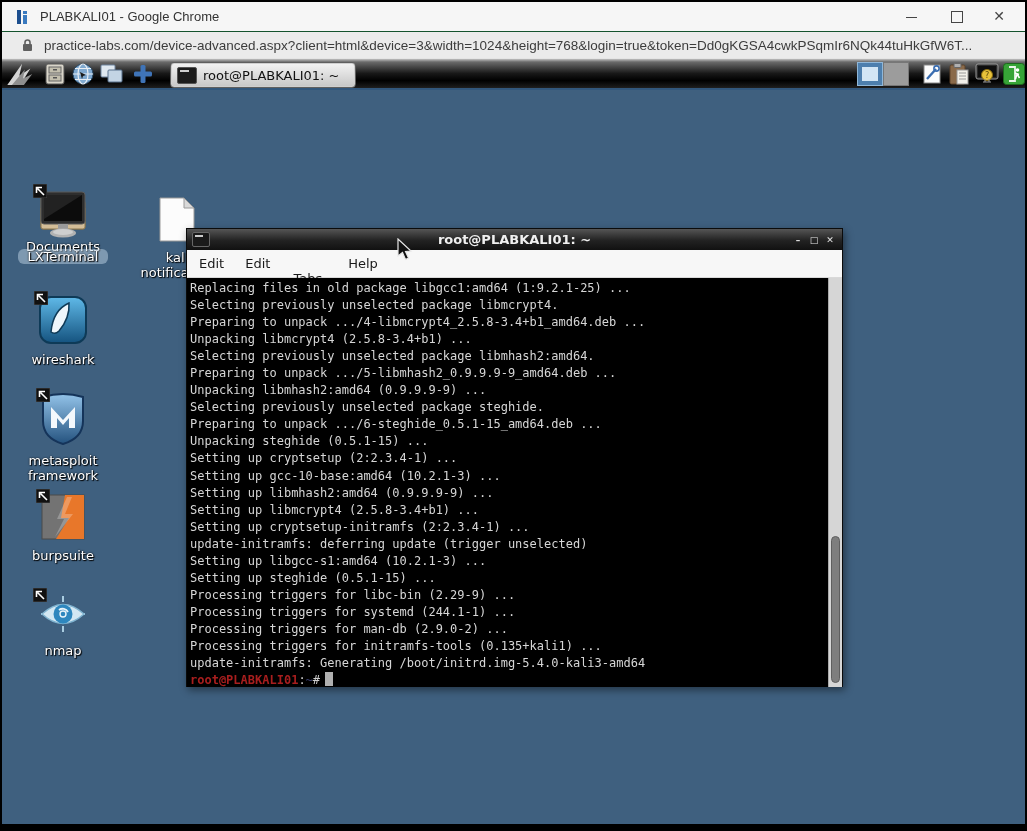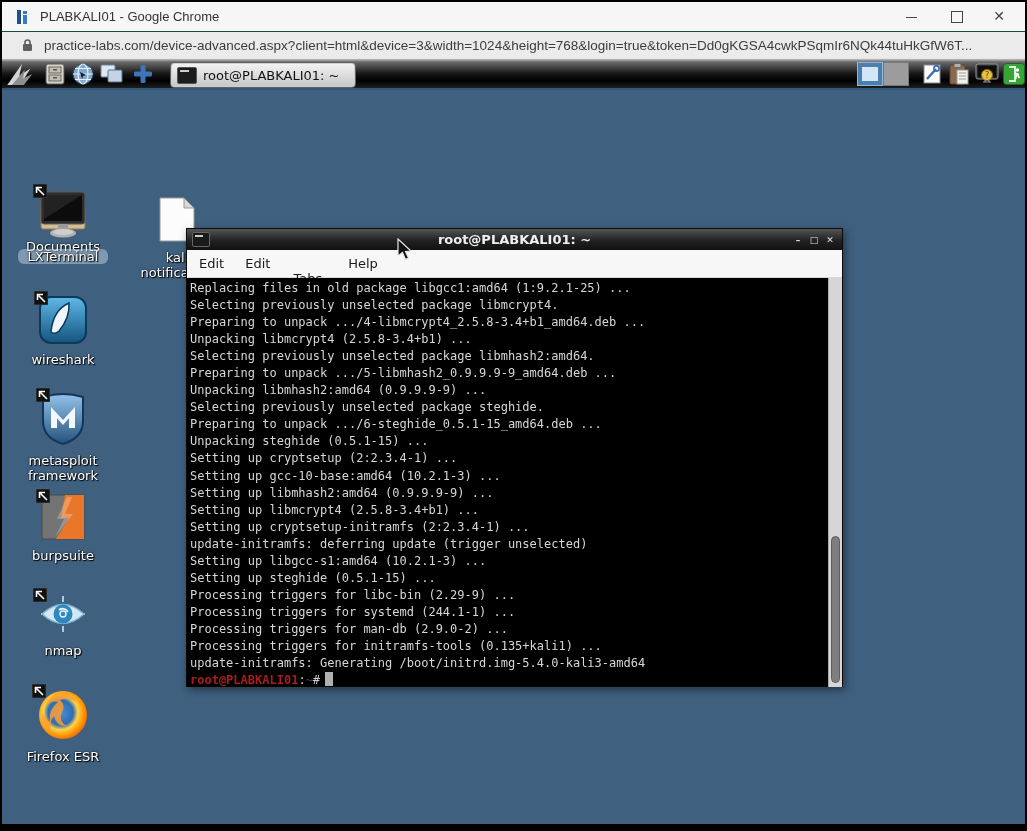--- a/index.html
+++ b/index.html
@@ -280,42 +280,20 @@
         <circle cx="26" cy="22" r="3" fill="none" stroke="#e8f4fa" stroke-width="1.4"></circle>
       </svg>
       <svg class="badge" width="14" height="14" viewBox="0 0 14 14">
         <rect x="0" y="0" width="14" height="14" fill="#111" stroke="#444"></rect>
         <path d="M11 11 L4.5 4.5 M3.5 9 V3.5 H9" stroke="#fff" stroke-width="1.6" fill="none"></path>
       </svg>
     </span>
     <div class="dlabel">nmap</div>
   </div>
 
-  <div class="dicon" style="left:8px;top:688px;">
-    <span class="ic-wrap">
-      <svg width="54" height="54" viewBox="0 0 54 54">
-        <defs>
-            <radialGradient id="ffg" cx="0.45" cy="0.45" r="0.62">
-          <stop offset="0" stop-color="#4a90d9"></stop>
-              <stop offset="0.42" stop-color="#2f6cb3"></stop>
-          <stop offset="0.58" stop-color="#ffd24a"></stop>
-              <stop offset="0.78" stop-color="#ff9400"></stop>
-          <stop offset="1" stop-color="#e2550e"></stop>
-            </radialGradient>
-          </defs>
-        <circle cx="27" cy="27" r="24" fill="url(#ffg)"></circle>
-        <path d="M27 3 Q14 6 9 18 Q16 12 22 14 Q12 22 14 34 Q8 30 6 24 Q5 40 20 48 Q10 38 18 28 Q20 38 30 38 Q22 32 26 24 Q30 18 24 12 Q32 8 40 14 Q34 4 27 3 Z" fill="#ff9d2e" opacity="0.85"></path>
-      </svg>
-      <svg class="badge" width="14" height="14" viewBox="0 0 14 14">
-        <rect x="0" y="0" width="14" height="14" fill="#111" stroke="#444"></rect>
-        <path d="M11 11 L4.5 4.5 M3.5 9 V3.5 H9" stroke="#fff" stroke-width="1.6" fill="none"></path>
-      </svg>
-    </span>
-    <div class="dlabel">Firefox ESR</div>
-  </div>
 
   <div class="termwin">
     <div class="term-titlebar">
       <span class="term-tb-icon"></span>
       <span class="term-title">root@PLABKALI01: ~</span>
       <span class="term-btns">
         <span class="term-btn">–</span>
         <span class="term-btn">□</span>
         <span class="term-btn">✕</span>
       </span>

